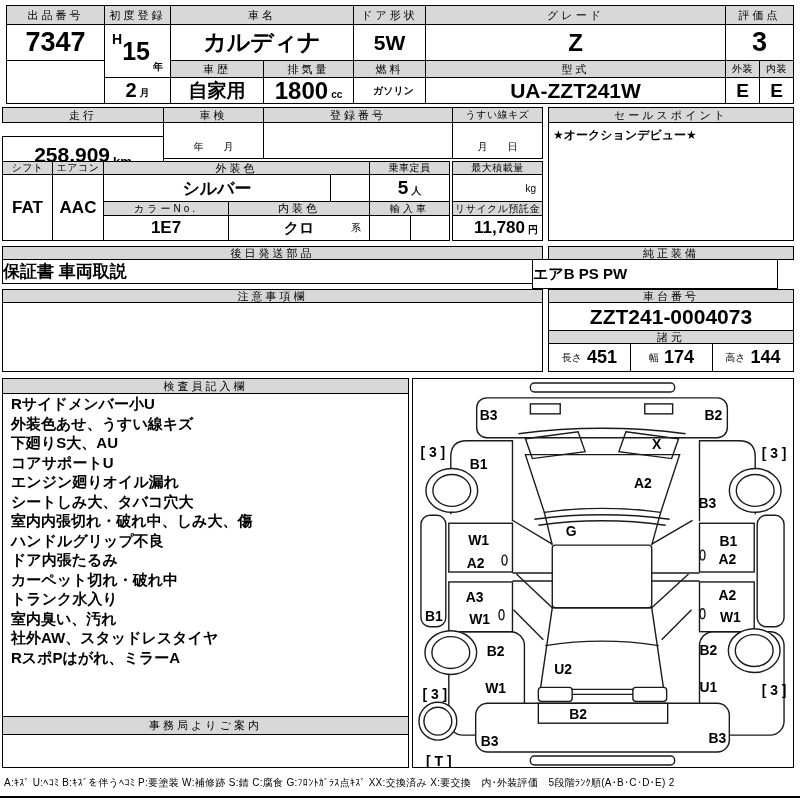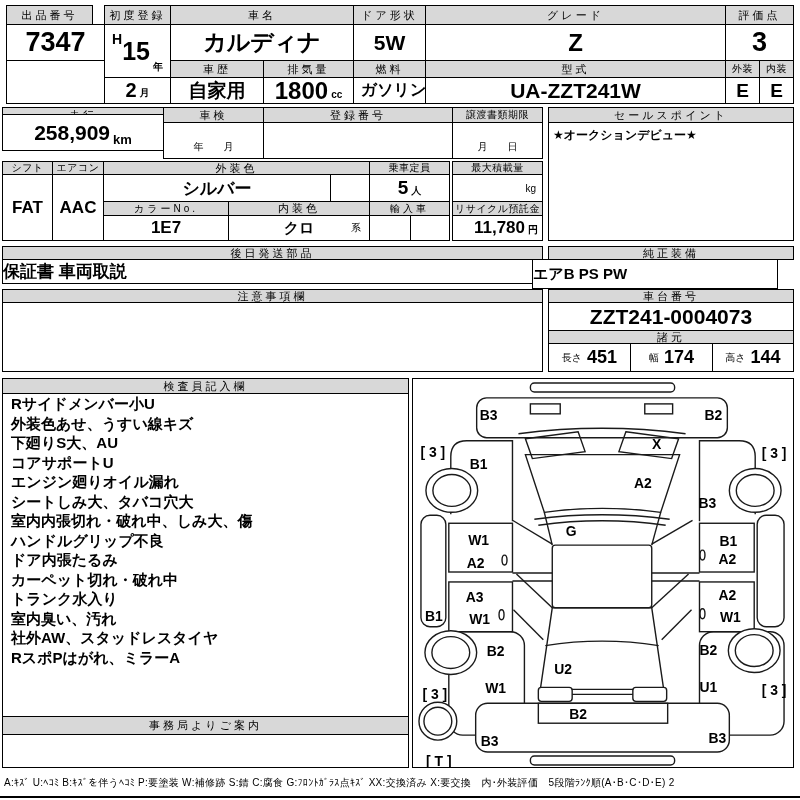--- a/index.html
+++ b/index.html
@@ -18,21 +18,21 @@
   #diagram-labels text{font-family:"Liberation Sans","DejaVu Sans",sans-serif;
       font-weight:bold;font-size:14px;fill:#000;}
   svg .ln{stroke:#1a1a1a;stroke-width:1.4;fill:none;}
   svg .wh{stroke:#1a1a1a;stroke-width:1.4;fill:#fff;}
 </style>
 </head>
 <body>
 
 <div id="sheet">
 
-  <div class="c h" style="left:6px;top:5px;width:87px;height:20px">出品番号</div>
+  <div class="c h" style="left:6px;top:5px;width:99px;height:20px">出品番号</div>
   <div class="c v" style="left:6px;top:24px;width:99px;height:37px;font-size:27px">7347</div>
   <div class="c" style="left:6px;top:60px;width:99px;height:44px"></div>
 
   <div class="c h" style="left:104px;top:5px;width:67px;height:20px">初度登録</div>
   <div class="c v" style="left:104px;top:24px;width:67px;height:54px">
     <span style="font-size:14px;align-self:flex-start;padding-top:6px">H</span>
     <span style="font-size:25px">15</span>
     <span class="unit">年</span>
   </div>
   <div class="c v" style="left:104px;top:77px;width:67px;height:27px">
@@ -55,42 +55,42 @@
   <div class="c h" style="left:170px;top:60px;width:94px;height:18px">車歴</div>
   <div class="c v" style="left:170px;top:77px;width:94px;height:27px;font-size:19px">自家用</div>
 
   <div class="c h" style="left:263px;top:60px;width:91px;height:18px">排気量</div>
   <div class="c v" style="left:263px;top:77px;width:91px;height:27px">
     <span style="font-size:24px">1800</span>
     <span class="unit">cc</span>
   </div>
 
   <div class="c h" style="left:353px;top:60px;width:73px;height:18px">燃料</div>
-  <div class="c v" style="left:353px;top:77px;width:81px;height:27px;font-size:16px">ガソリン</div>
+  <div class="c v" style="left:353px;top:77px;width:81px;height:27px;font-size:10px">ガソリン</div>
 
   <div class="c h" style="left:425px;top:60px;width:301px;height:18px">型式</div>
   <div class="c v" style="left:425px;top:77px;width:301px;height:27px;font-size:21px">UA-ZZT241W</div>
 
   <div class="c h tight" style="left:725px;top:60px;width:35px;height:18px">外装</div>
   <div class="c h tight" style="left:759px;top:60px;width:35px;height:18px">内装</div>
   <div class="c v" style="left:725px;top:77px;width:35px;height:27px;font-size:19px">E</div>
   <div class="c v" style="left:759px;top:77px;width:35px;height:27px;font-size:19px">E</div>
 
   <div class="c h" style="left:2px;top:107px;width:162px;height:16px">走行</div>
-  <div class="c v" style="left:2px;top:114px;width:162px;height:37px">
+  <div class="c v" style="left:2px;top:136px;width:162px;height:37px">
     <span style="font-size:21px">258,909</span>
     <span class="unit" style="font-size:13px">km</span>
   </div>
   <div class="c h" style="left:163px;top:107px;width:101px;height:16px">車検</div>
   <div class="c v" style="left:163px;top:122px;width:101px;height:37px">
     <span class="small" style="align-self:flex-end;padding-bottom:4px">年　　月</span>
   </div>
   <div class="c h" style="left:263px;top:107px;width:190px;height:16px">登録番号</div>
   <div class="c" style="left:263px;top:122px;width:190px;height:37px"></div>
-  <div class="c h tight" style="left:452px;top:107px;width:91px;height:16px">譲渡書類期限</div>
+  <div class="c h tight" style="left:452px;top:107px;width:91px;height:16px">うすい線キズ</div>
   <div class="c v" style="left:452px;top:122px;width:91px;height:37px">
     <span class="small" style="align-self:flex-end;padding-bottom:4px">月　　日</span>
   </div>
   <div class="c h" style="left:548px;top:107px;width:246px;height:16px">セールスポイント</div>
   <div class="c" style="left:548px;top:122px;width:246px;height:119px">
     <div style="font-weight:bold;font-size:12px;padding:4px 4px">★オークションデビュー★</div>
   </div>
 
   <div class="c h tight" style="left:2px;top:161px;width:51px;height:14px">シフト</div>
   <div class="c h tight" style="left:52px;top:161px;width:52px;height:14px">エアコン</div>

